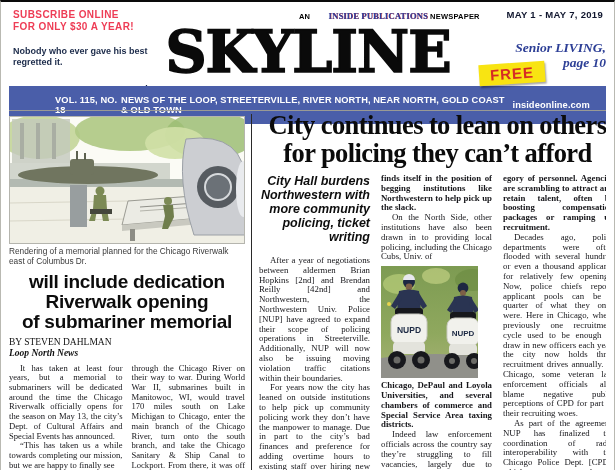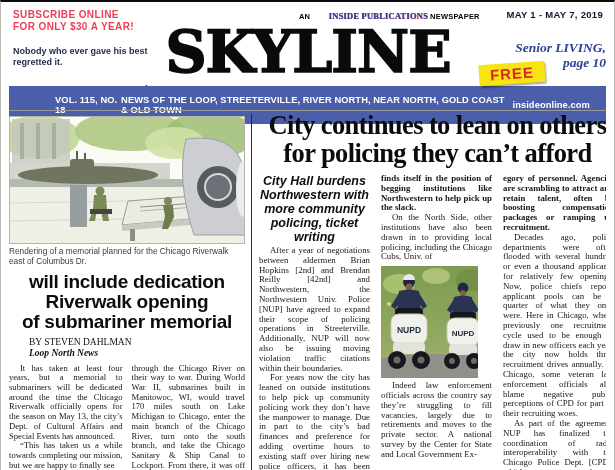--- a/index.html
+++ b/index.html
@@ -34,36 +34,36 @@
     font-family:"Liberation Sans", sans-serif; font-weight:bold; color:#fff; font-size:9.3px; letter-spacing:.1px; }
   
   .content { position:absolute; left:8px; right:8px; top:108px; bottom:0; border-top:1px solid #9a9a94; overflow:hidden; }
   .vrule { position:absolute; left:242px; top:3px; bottom:0; width:1px; background:#2a2a2a; }
   
   .left-article { position:absolute; left:0; top:5px; width:236px; }
   .sketch-figure { width:236px; height:128px; border:1px solid #b5b5ae; background:#fbfbf6; overflow:hidden; }
   .img-caption { margin-top:3px; font-family:"Liberation Sans", sans-serif; font-size:8.3px; line-height:9.8px; color:#3a3a3a; }
   .left-headline { margin-top:5px; text-align:center; font-family:"Liberation Sans", sans-serif;
     font-weight:bold; font-size:19px; line-height:20px; color:#0c0c0c; letter-spacing:-.3px; }
-  .byline { margin-top:5px; font-size:9.5px; line-height:11px;margin-left:20px; }
+  .byline { margin-top:5px; font-size:9.5px; line-height:11px; }
   .byline .org { font-weight:bold; font-style:italic; }
   .body-cols { display:flex; gap:9px; margin-top:5px; }
   .bcol { width:114px; text-align:justify; font-size:8.6px; line-height:9.7px; color:#16161a; }
   .bcol p { text-indent:11px; }
   .bcol p.cont { text-indent:0; }
   
   .main-article { position:absolute; left:250px; top:1px; width:357px; }
   .main-headline { text-align:center; font-family:"Liberation Serif", serif; font-weight:bold;
     font-size:26.5px; line-height:27.5px; letter-spacing:-.6px; color:#0b0b0b; }
   .main-cols { display:flex; gap:11px; margin-top:7px; }
   .mcol { width:111px; text-align:justify; font-size:8.8px; line-height:9.8px; color:#16161a; }
   .mcol p { text-indent:11px; }
   .mcol p.cont { text-indent:0;font-weight:bold; }
   .subhead { font-family:"Liberation Sans", sans-serif; font-weight:bold; font-style:italic;
-    font-size:12.5px; line-height:14px; color:#0d0d0d; text-align:center; margin-bottom:2px; }
+    font-size:12.5px; line-height:14px; color:#0d0d0d; text-align:right; margin-bottom:12px; }
   .photo-figure { width:97px; height:112px; margin:4px 0 3px 0; overflow:hidden; }
 </style>
 </head>
 <body>
 
 <div class="page">
 
   <div class="header">
     <div class="subscribe">
       <div>SUBSCRIBE ONLINE</div>
@@ -225,20 +225,21 @@
                 <rect x="66" y="52" width="32" height="28" rx="8" fill="#f1f1ec" stroke="#c9c9c0"></rect>
                 <text x="82" y="70" text-anchor="middle" font-family="Liberation Sans, sans-serif" font-size="8" font-weight="bold" fill="#1d2a44">NUPD</text>
                 <rect x="68" y="78" width="28" height="11" rx="4" fill="#e3e3dc"></rect>
                 <circle cx="71" cy="95" r="8" fill="#17181c"></circle>
                   <circle cx="93" cy="95" r="8" fill="#17181c"></circle>
                 <circle cx="71" cy="95" r="3" fill="#6a6a66"></circle>
                   <circle cx="93" cy="95" r="3" fill="#6a6a66"></circle>
               </g>
             </svg>
           </div>
+          <p class="cont">Chicago, DePaul and Loyola Universities, and several chambers of commerce and Special Service Area taxing districts.</p>
           <p>Indeed law enforcement officials across the country say they’re struggling to fill vacancies, largely due to retirements and moves to the private sector. A national survey by the Center for State and Local Government Ex-</p>
         </div>
         <div class="mcol">
           <p class="cont">egory of personnel. Agencies are scrambling to attract and retain talent, often by boosting compensation packages or ramping up recruitment.</p>
           <p>Decades ago, police departments were often flooded with several hundred or even a thousand applicants for relatively few openings. Now, police chiefs report, applicant pools can be a quarter of what they once were. Here in Chicago, where previously one recruitment cycle used to be enough to draw in new officers each year, the city now holds three recruitment drives annually. In Chicago, some veteran law enforcement officials also blame negative public perceptions of CPD for part of their recruiting woes.</p>
           <p>As part of the agreement, NUP has finalized the coordination of radio interoperability with the Chicago Police Dept. [CPD], which enhances communication between the two agencies and will allow NUP to act as first responders to 911 calls for incidents on the public right of way. NUP</p>
         </div>
       </div>
     </div>
   </div>

